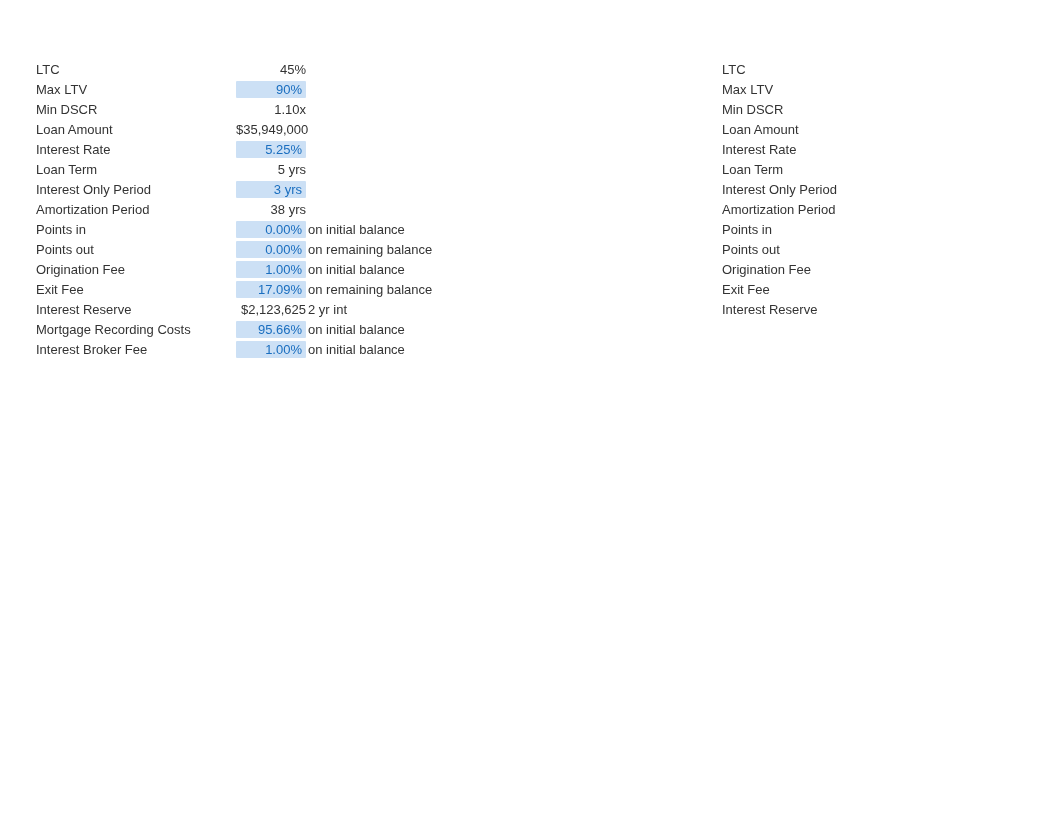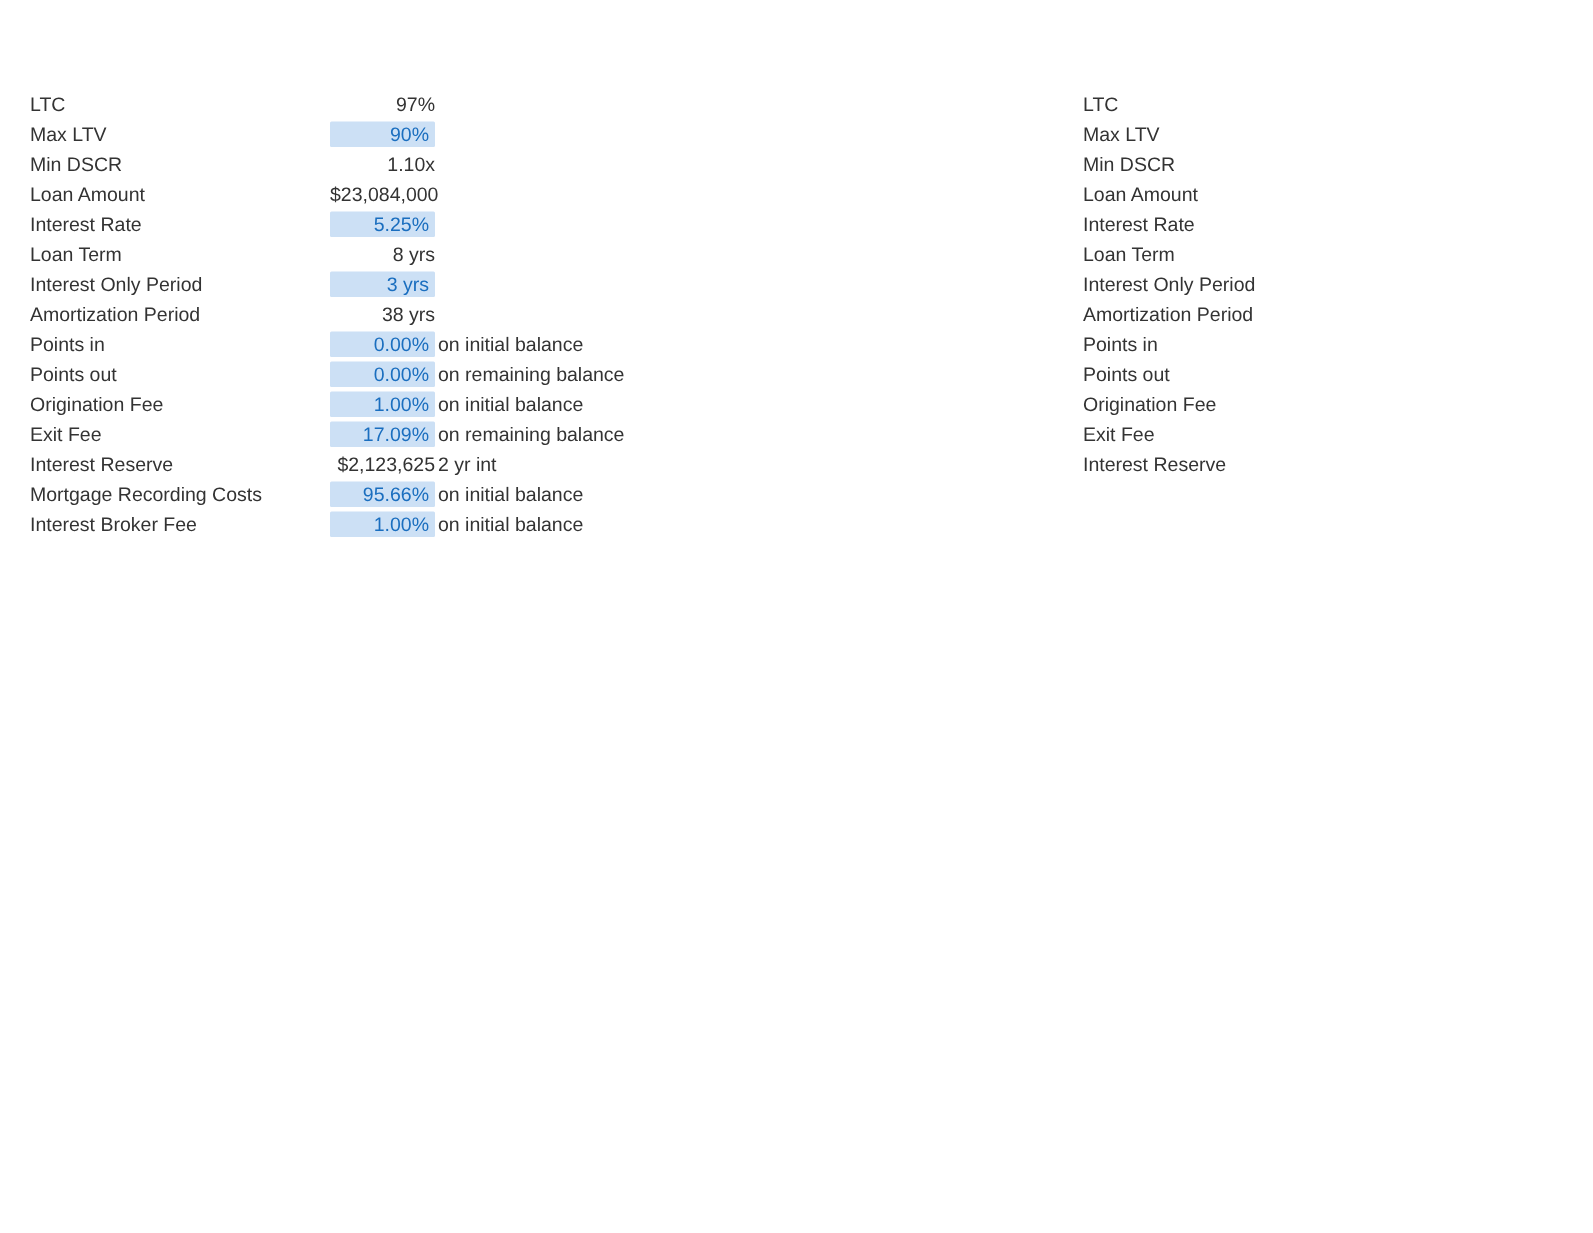--- a/index.html
+++ b/index.html
@@ -13,20 +13,21 @@
       font-size: 14px;
       color: #333;
       width: 1062px;
       min-height: 822px;
     }
     .container {
       display: flex;
       flex-direction: row;
       padding: 60px 20px 20px 20px;
       gap: 16px;
+      margin-left: 16px;
     }
     .column {
       flex: 1;
       display: flex;
       flex-direction: column;
     }
     .column-left {
       max-width: 740px;
     }
     .column-right {
@@ -81,51 +82,51 @@
     }
   </style>
 </head>
 <body>
 
 <div class="container">
   <div class="column column-left" id="left-col">
   <div class="row">
         <span class="label">LTC</span>
         <div class="value-group">
-          <span class="value">97%</span>
+          <span class="value">45%</span>
         </div>
       </div>
       <div class="row">
         <span class="label">Max LTV</span>
         <div class="value-group">
           <span class="value highlight value-bg">90%</span>
         </div>
       </div>
       <div class="row">
         <span class="label">Min DSCR</span>
         <div class="value-group">
           <span class="value">1.10x</span>
         </div>
       </div>
       <div class="row">
         <span class="label">Loan Amount</span>
         <div class="value-group">
-          <span class="value">$23,084,000</span>
+          <span class="value">$35,949,000</span>
         </div>
       </div>
       <div class="row">
         <span class="label">Interest Rate</span>
         <div class="value-group">
           <span class="value highlight value-bg">5.25%</span>
         </div>
       </div>
       <div class="row">
         <span class="label">Loan Term</span>
         <div class="value-group">
-          <span class="value">8 yrs</span>
+          <span class="value">5 yrs</span>
         </div>
       </div>
       <div class="row">
         <span class="label">Interest Only Period</span>
         <div class="value-group">
           <span class="value highlight value-bg">3 yrs</span>
         </div>
       </div>
       <div class="row">
         <span class="label">Amortization Period</span>

